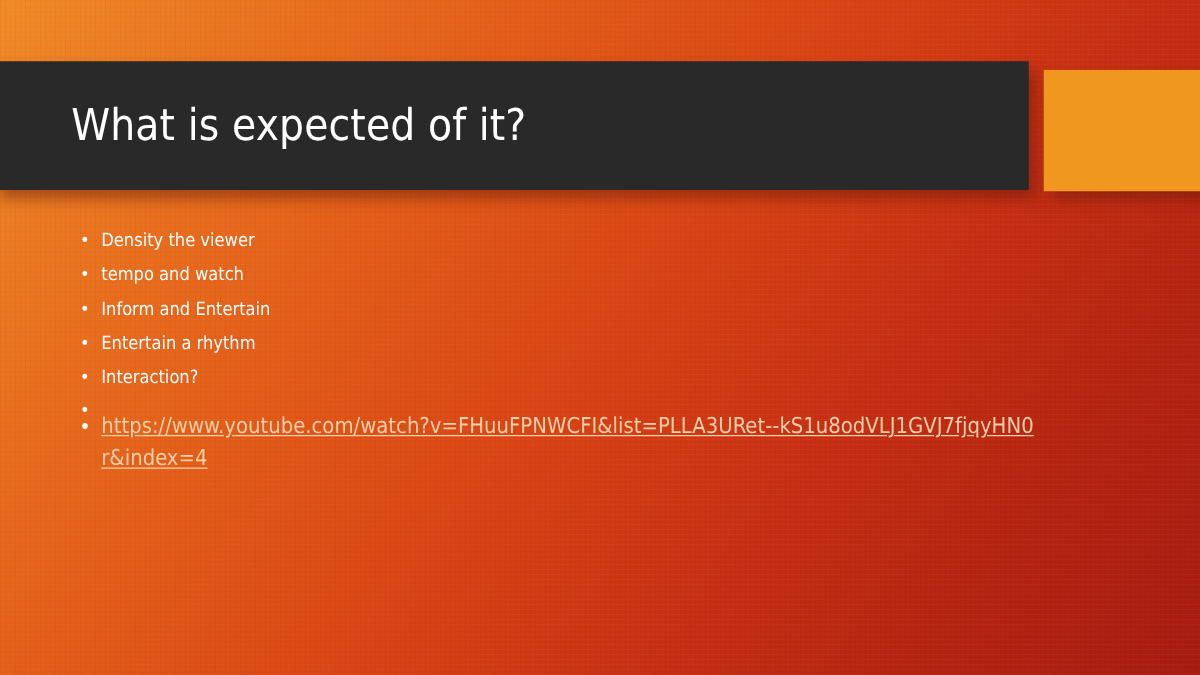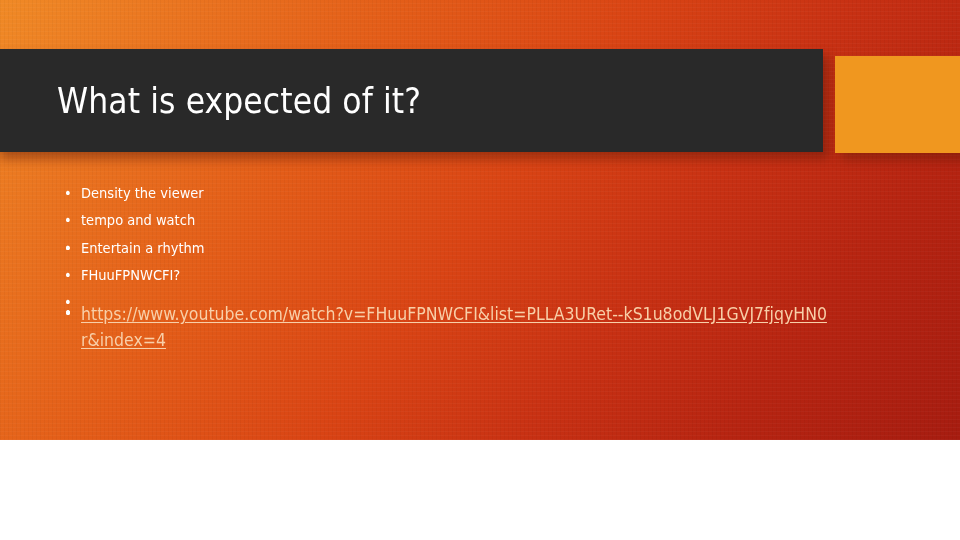--- a/index.html
+++ b/index.html
@@ -9,21 +9,21 @@
   body {
     width: 960px;
     height: 540px;
     overflow: hidden;
     font-family: "Liberation Sans", sans-serif;
   }
 
   #slide {
     position: relative;
     width: 960px;
-    height: 440px;
+    height: 540px;
     overflow: hidden;
     background:
       linear-gradient(127deg,
         #f08a26 0%,
         #ea7520 14%,
         #e35c18 32%,
         #d94414 50%,
         #c83113 66%,
         #b62411 82%,
         #a61c10 100%);
@@ -155,28 +155,29 @@
       <li>
         <span class="marker">•</span>
         <span>Density the viewer</span>
       </li>
       <li>
         <span class="marker">•</span>
         <span>tempo and watch</span>
       </li>
       <li>
         <span class="marker">•</span>
+        <span>Inform and Entertain</span>
       </li>
       <li>
         <span class="marker">•</span>
         <span>Entertain a rhythm</span>
       </li>
       <li>
         <span class="marker">•</span>
-        <span>FHuuFPNWCFI?</span>
+        <span>Interaction?</span>
       </li>
       <li>
         <span class="marker">•</span>
       </li>
     </ul>
 
     <ul id="link-list">
       <li>
         <span class="marker">•</span>
       </li>

